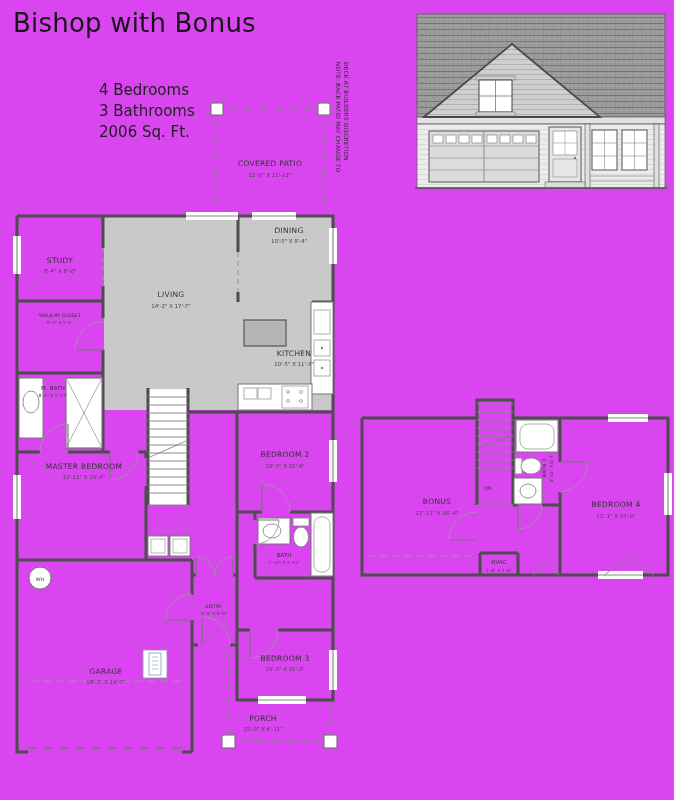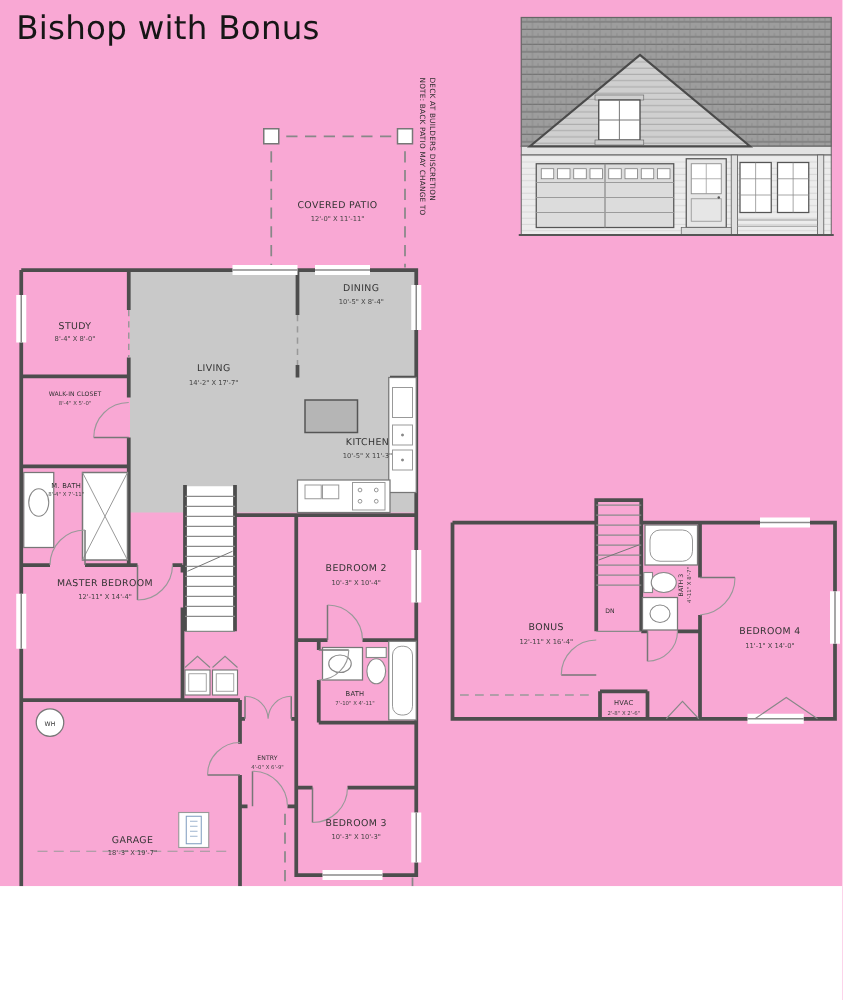--- a/index.html
+++ b/index.html
@@ -1,35 +1,40 @@
 <!DOCTYPE html>
 <html><head>
 <meta charset="utf-8">
 <style>
   html,body{margin:0;padding:0;background:#ffffff;}
-  .page{position:relative;width:674px;height:709px;background:#f9a8d4;overflow:hidden;
+  .page{position:relative;width:674px;height:800px;background:#d946ef;overflow:hidden;
         font-family:"DejaVu Sans","Liberation Sans",sans-serif;}
   .title{position:absolute;left:13px;top:8px;font-size:26px;color:#161616;letter-spacing:.2px;}
   .stats{position:absolute;left:99px;top:80px;font-size:15px;line-height:21px;color:#1f1f1f;}
   .plan-svg{position:absolute;left:0;top:0;}
   text{fill:#333;}
   .rm{font-size:7.5px;letter-spacing:.3px;}
   .rm-sm{font-size:5.4px;letter-spacing:.2px;}
   .rm-xs{font-size:4.9px;letter-spacing:.1px;}
   .dim{font-size:5.4px;fill:#444;}
   .dim-xs{font-size:4.3px;fill:#444;}
   .note-txt{font-size:5.8px;fill:#2e2e2e;letter-spacing:.2px;}
 </style>
 </head>
 <body>
 
 <div class="page">
 
   <div class="title">Bishop with Bonus</div>
 
+  <div class="stats">
+    <div>4 Bedrooms</div>
+    <div>3 Bathrooms</div>
+    <div>2006 Sq. Ft.</div>
+  </div>
 
   <svg class="plan-svg" width="674" height="800" viewBox="0 0 674 800">
     <defs>
       <pattern id="pat-shingle" width="9" height="6" patternUnits="userSpaceOnUse">
         <rect width="9" height="6" fill="#9d9d9d"></rect>
         <path d="M0,5.5 H9" stroke="#757575" stroke-width="1"></path>
         <path d="M3,0 V5.5 M7.5,2.5 V5.5" stroke="#8a8a8a" stroke-width="0.7"></path>
       </pattern>
       <pattern id="pat-siding" width="8" height="5" patternUnits="userSpaceOnUse">
         <rect width="8" height="5" fill="#cfcfcf"></rect>

